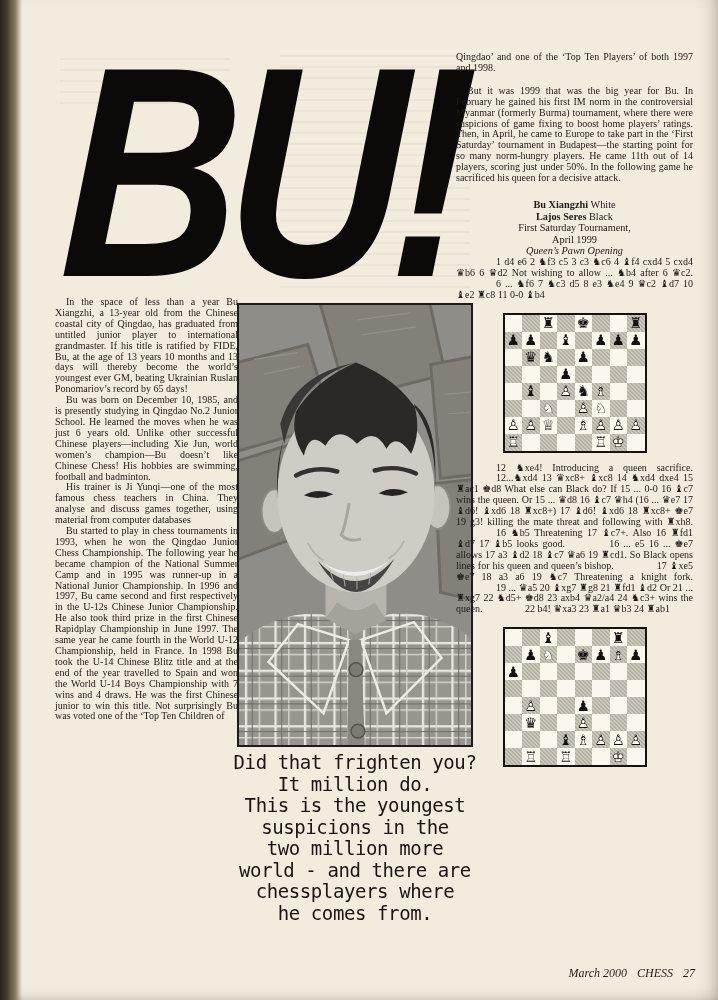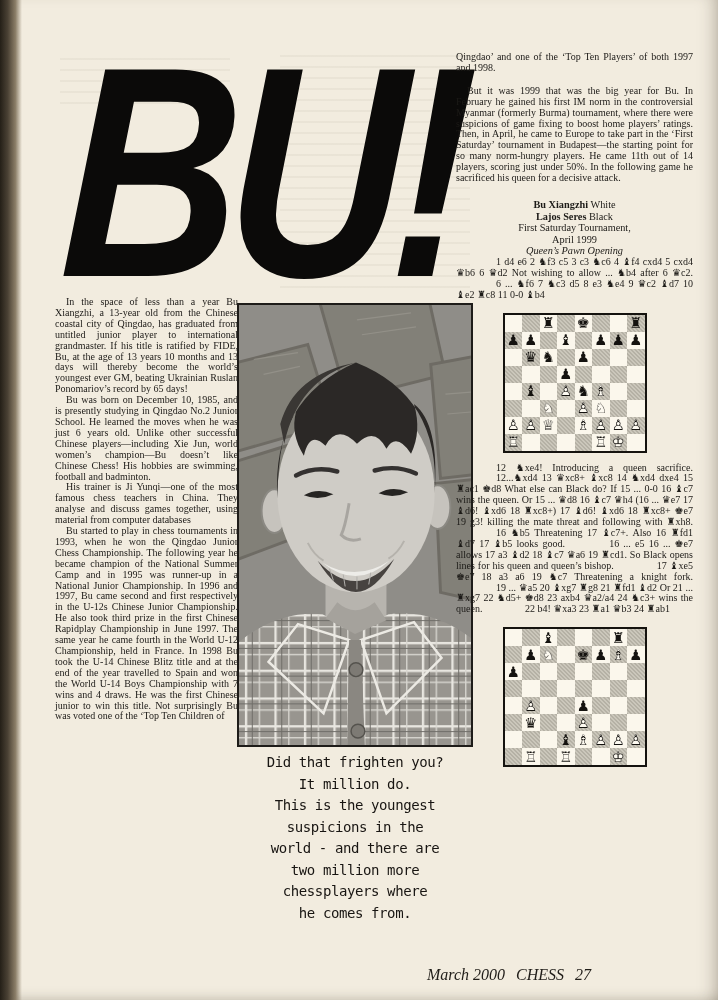--- a/index.html
+++ b/index.html
@@ -37,25 +37,25 @@
   .sq.dark{background:repeating-linear-gradient(45deg,#b5b1a5 0 1.2px,#cbc7bb 1.2px 2.8px);}
   .sq .pw-f{position:absolute;color:#fdfaf1;}
   .sq .pw-o{position:absolute;color:#14120f;}
   .sq .pb{position:absolute;color:#14120f;}
   
   .photo{position:absolute;left:237px;top:303px;width:236px;height:444px;
          border:2px solid #1e1c19;box-sizing:border-box;background:#8f8d88;}
   .photo svg{display:block;width:100%;height:100%;}
   
   .caption{position:absolute;left:232px;top:752px;width:246px;text-align:center;
-           font-family:"DejaVu Sans Mono",monospace;font-size:14px;line-height:21.5px;
+           font-family:"DejaVu Sans Mono",monospace;font-size:19px;line-height:21.5px;
            color:#181512;letter-spacing:-0.4px;}
   
-  .footer{position:absolute;left:420px;top:966px;width:275px;text-align:left;
-          font-style:italic;font-size:16px;color:#201d19;}
+  .footer{position:absolute;left:420px;top:966px;width:275px;text-align:right;
+          font-style:italic;font-size:12px;color:#201d19;}
   .footer span{margin-left:7px;}
 </style>
 </head>
 <body>
 
 <div class="page">
   <div class="spine"></div>
   <div class="ghost" style="left:280px;top:55px;width:190px;height:240px;"></div>
   <div class="ghost" style="left:60px;top:58px;width:170px;height:55px;"></div>
 
@@ -124,22 +124,22 @@
       <path d="M70,240 Q76,252 86,258" stroke="#b5b2ac" stroke-width="2" fill="none"></path>
       <path d="M168,238 Q162,250 152,256" stroke="#b5b2ac" stroke-width="2" fill="none"></path>
     </svg>
   </div>
 
   <div class="caption">
       <div>Did that frighten you?</div>
       <div>It million do.</div>
       <div>This is the youngest</div>
       <div>suspicions in the</div>
+      <div>two million more</div>
       <div>world - and there are</div>
-      <div>two million more</div>
       <div>chessplayers where</div>
       <div>he comes from.</div>
     </div>
 
   <div class="col col-right">
     <p class="noindent">Qingdao’ and one of the ‘Top Ten Players’ of both 1997 and 1998.</p>
     <p class="gap12">But it was 1999 that was the big year for Bu. In February he gained his first IM norm in the controversial Myanmar (formerly Burma) tournament, where there were suspicions of game fixing to boost home players’ ratings. Then, in April, he came to Europe to take part in the ‘First Saturday’ tournament in Budapest—the starting point for so many norm-hungry players. He came 11th out of 14 players, scoring just under 50%. In the following game he sacrificed his queen for a decisive attack.</p>
 
     <div class="game-header">
       <div>

